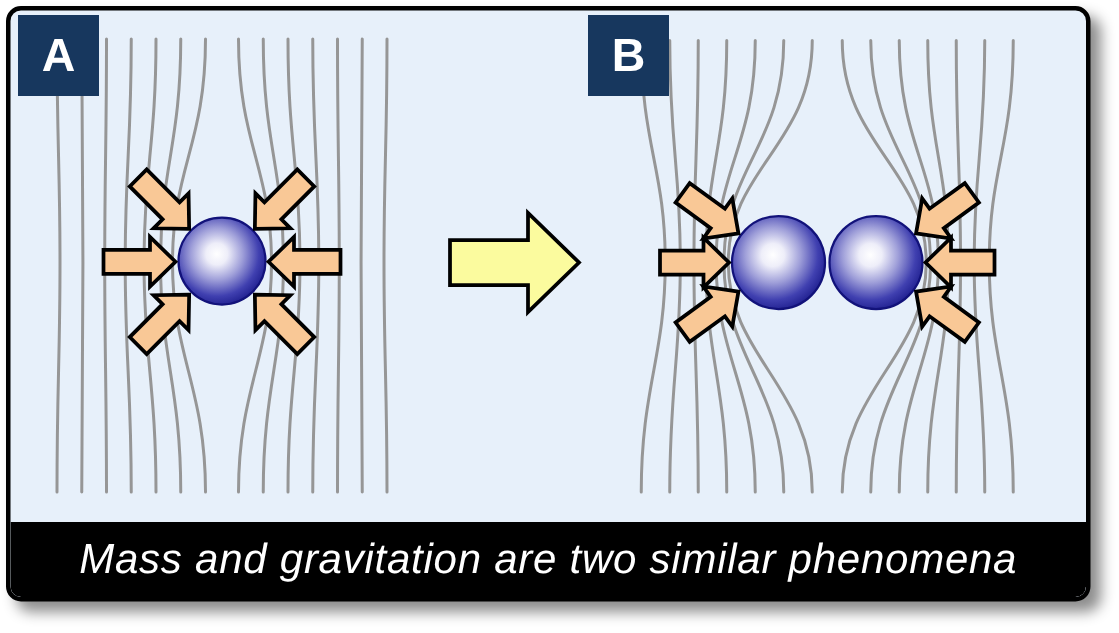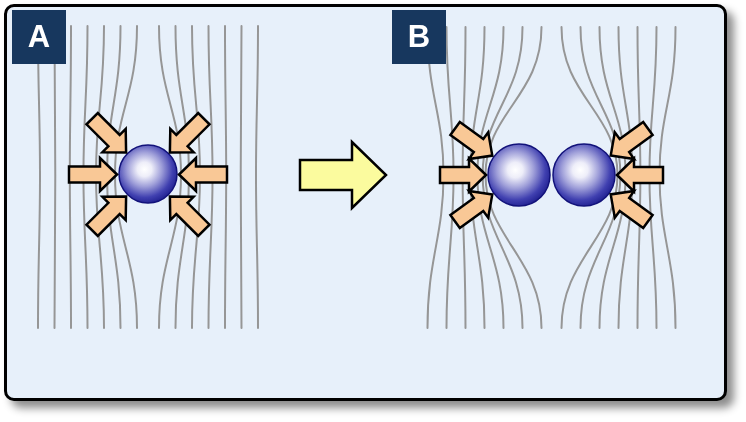--- a/index.html
+++ b/index.html
@@ -88,14 +88,17 @@
         <polygon points="610.7,194.4 614.8,217.7 619.7,210.9 643.2,227.9 652.6,215.0 629.2,197.9 634.1,191.0" fill="#f9c896" stroke="#000000" stroke-width="2.5" stroke-linejoin="miter"></polygon>
       </g>
     <g id="transition">
         <polygon points="300,160 352,160 352,142 386,175 352,208 352,190 300,190" fill="#fbfb9e" stroke="#000000" stroke-width="2.5" stroke-linejoin="miter"></polygon>
       </g>
   </svg>
 
   <div class="panel-label a" style="background: rgb(23, 55, 94); color: rgb(255, 255, 255);">A</div>
   <div class="panel-label b" style="background: rgb(23, 55, 94); color: rgb(255, 255, 255);">B</div>
 
+  <div class="caption-bar" style="background: rgb(0, 0, 0);">
+    <span style="color: rgb(255, 255, 255);">Mass and gravitation are two similar phenomena</span>
+  </div>
 
 </div>
 
 </body></html>

